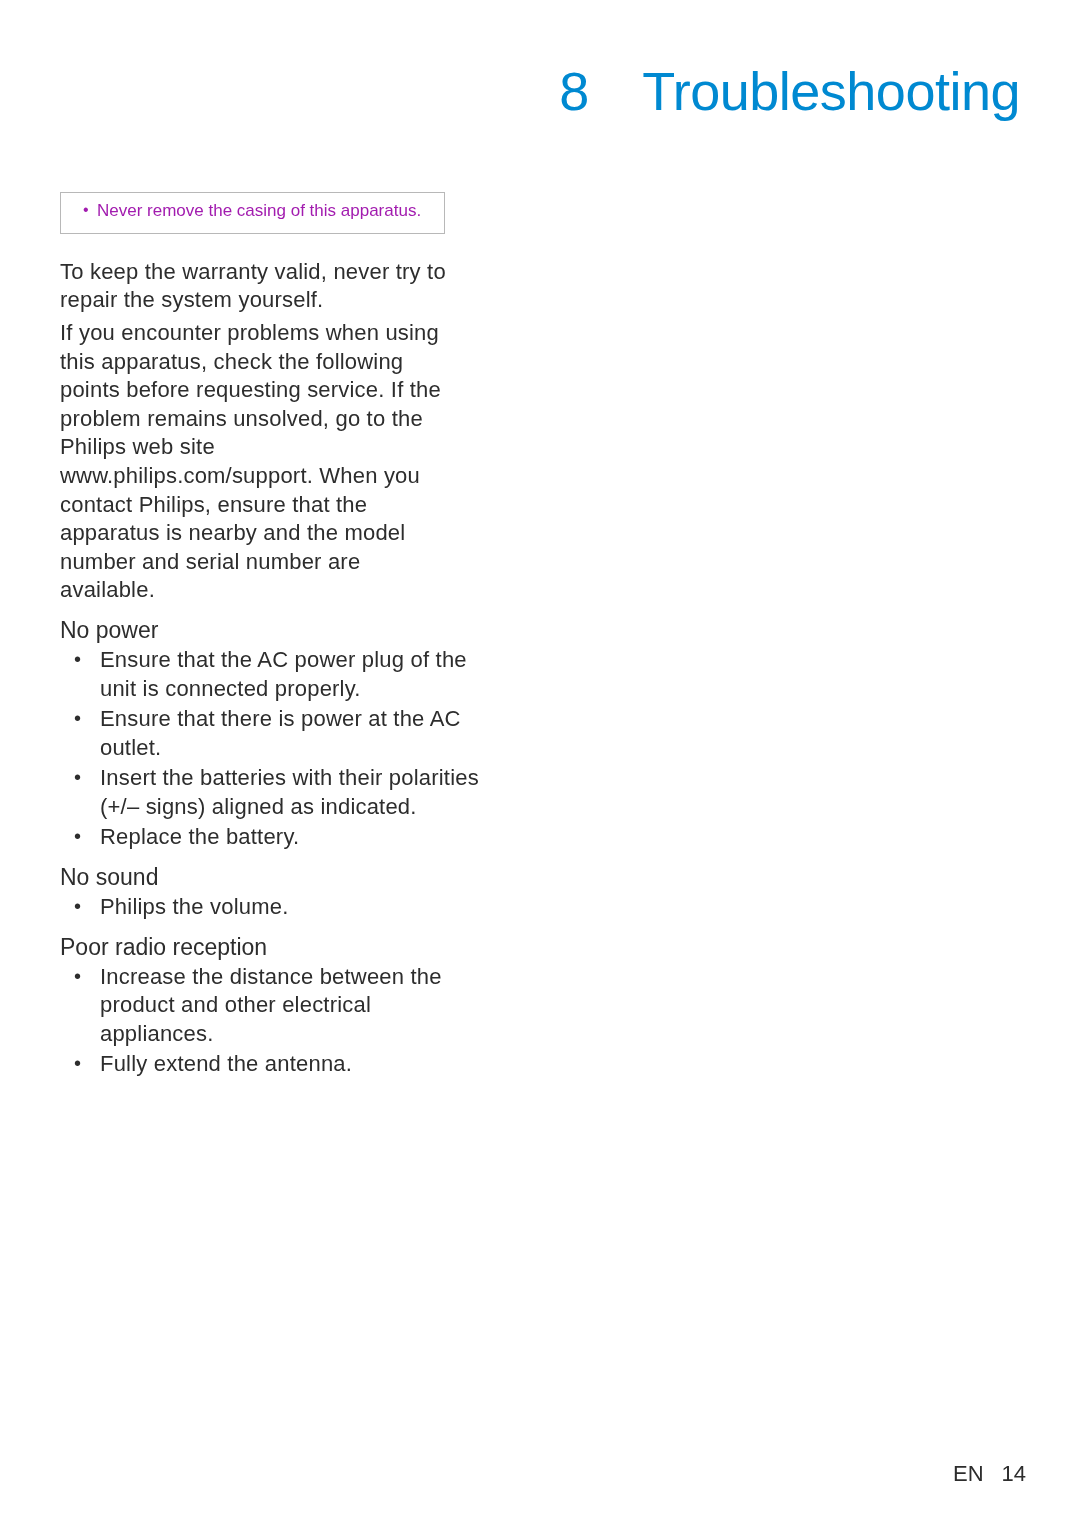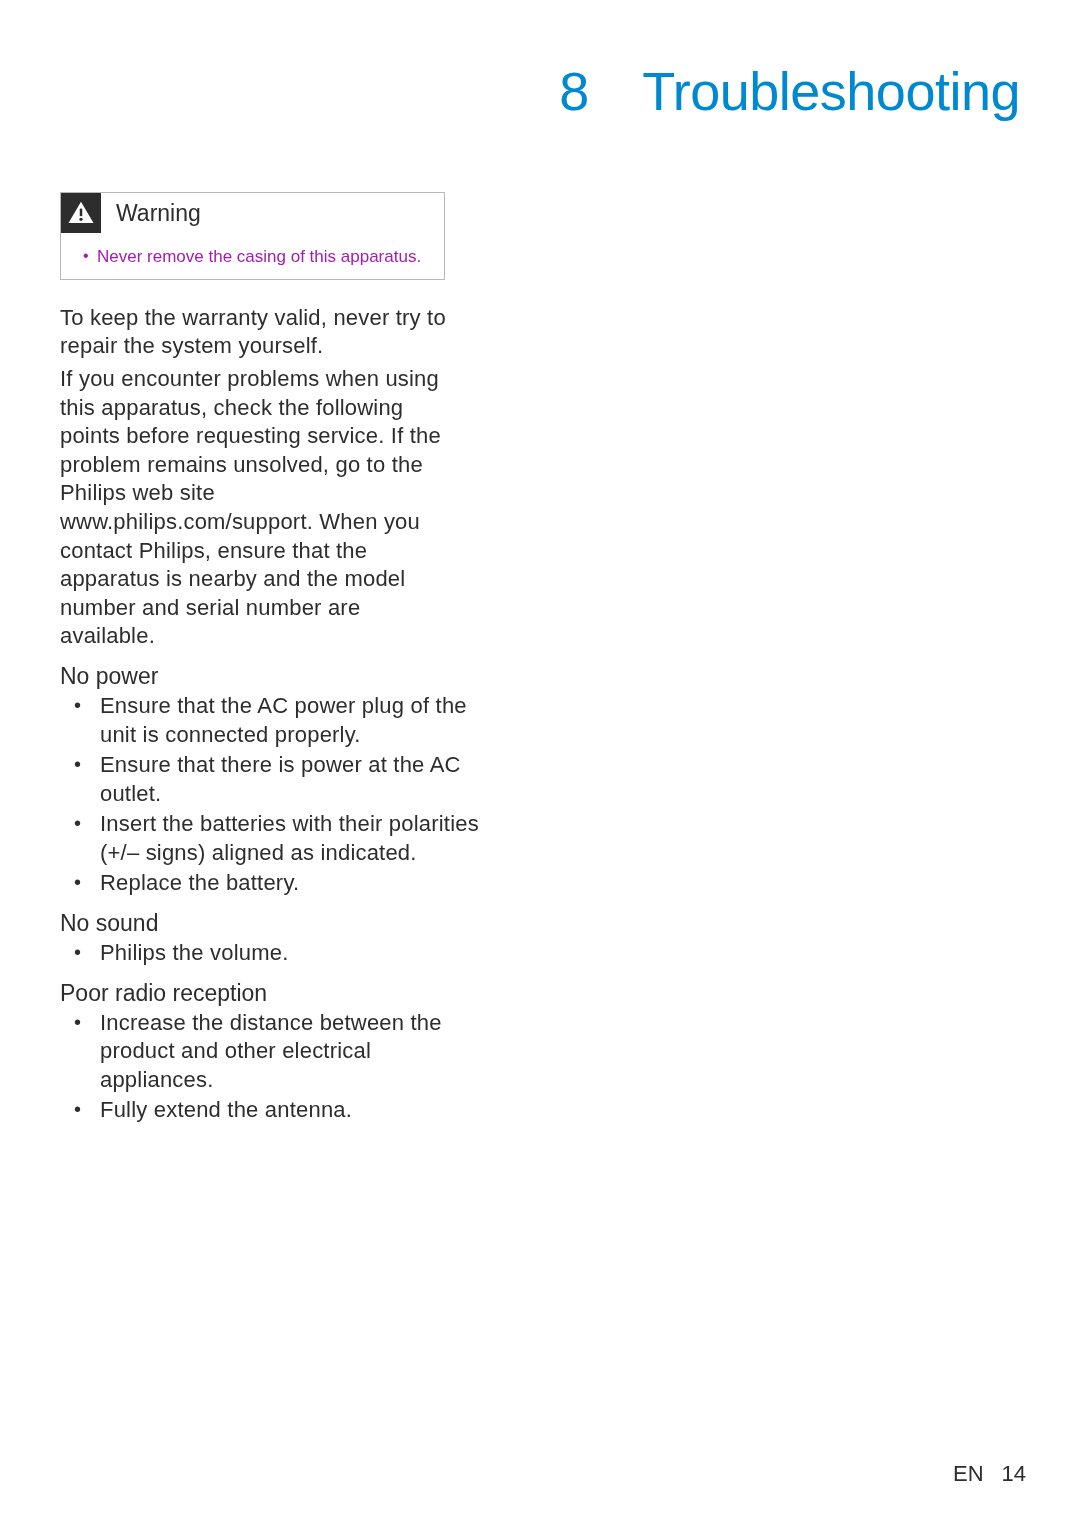--- a/index.html
+++ b/index.html
@@ -114,30 +114,20 @@
     .footer .lang {
       margin-right: 18px;
     }
   </style>
 </head>
 <body>
 
 <h1 class="heading">8 Troubleshooting</h1>
 
 <div class="warning-box">
-  <div class="warning-header">
-    <div class="warning-icon-wrapper">
-      <svg viewBox="0 0 24 24" fill="none">
-        <path d="M12 3 L22 20 L2 20 Z" fill="#ffffff"></path>
-        <rect x="11" y="8.5" width="2" height="6" fill="#2d2d2d"></rect>
-        <circle cx="12" cy="17" r="1.3" fill="#2d2d2d"></circle>
-      </svg>
-    </div>
-    <span class="warning-title">Warning</span>
-  </div>
   <ul class="warning-list">
     <li>Never remove the casing of this apparatus.</li>
   </ul>
 </div>
 
 <p class="body-text">To keep the warranty valid, never try to repair the system yourself.</p>
 <p class="body-text">If you encounter problems when using this apparatus, check the following points before requesting service. If the problem remains unsolved, go to the Philips web site www.philips.com/support. When you contact Philips, ensure that the apparatus is nearby and the model number and serial number are available.</p>
 
 <h2 class="section-title">No power</h2>
 <ul class="bullet-list">

